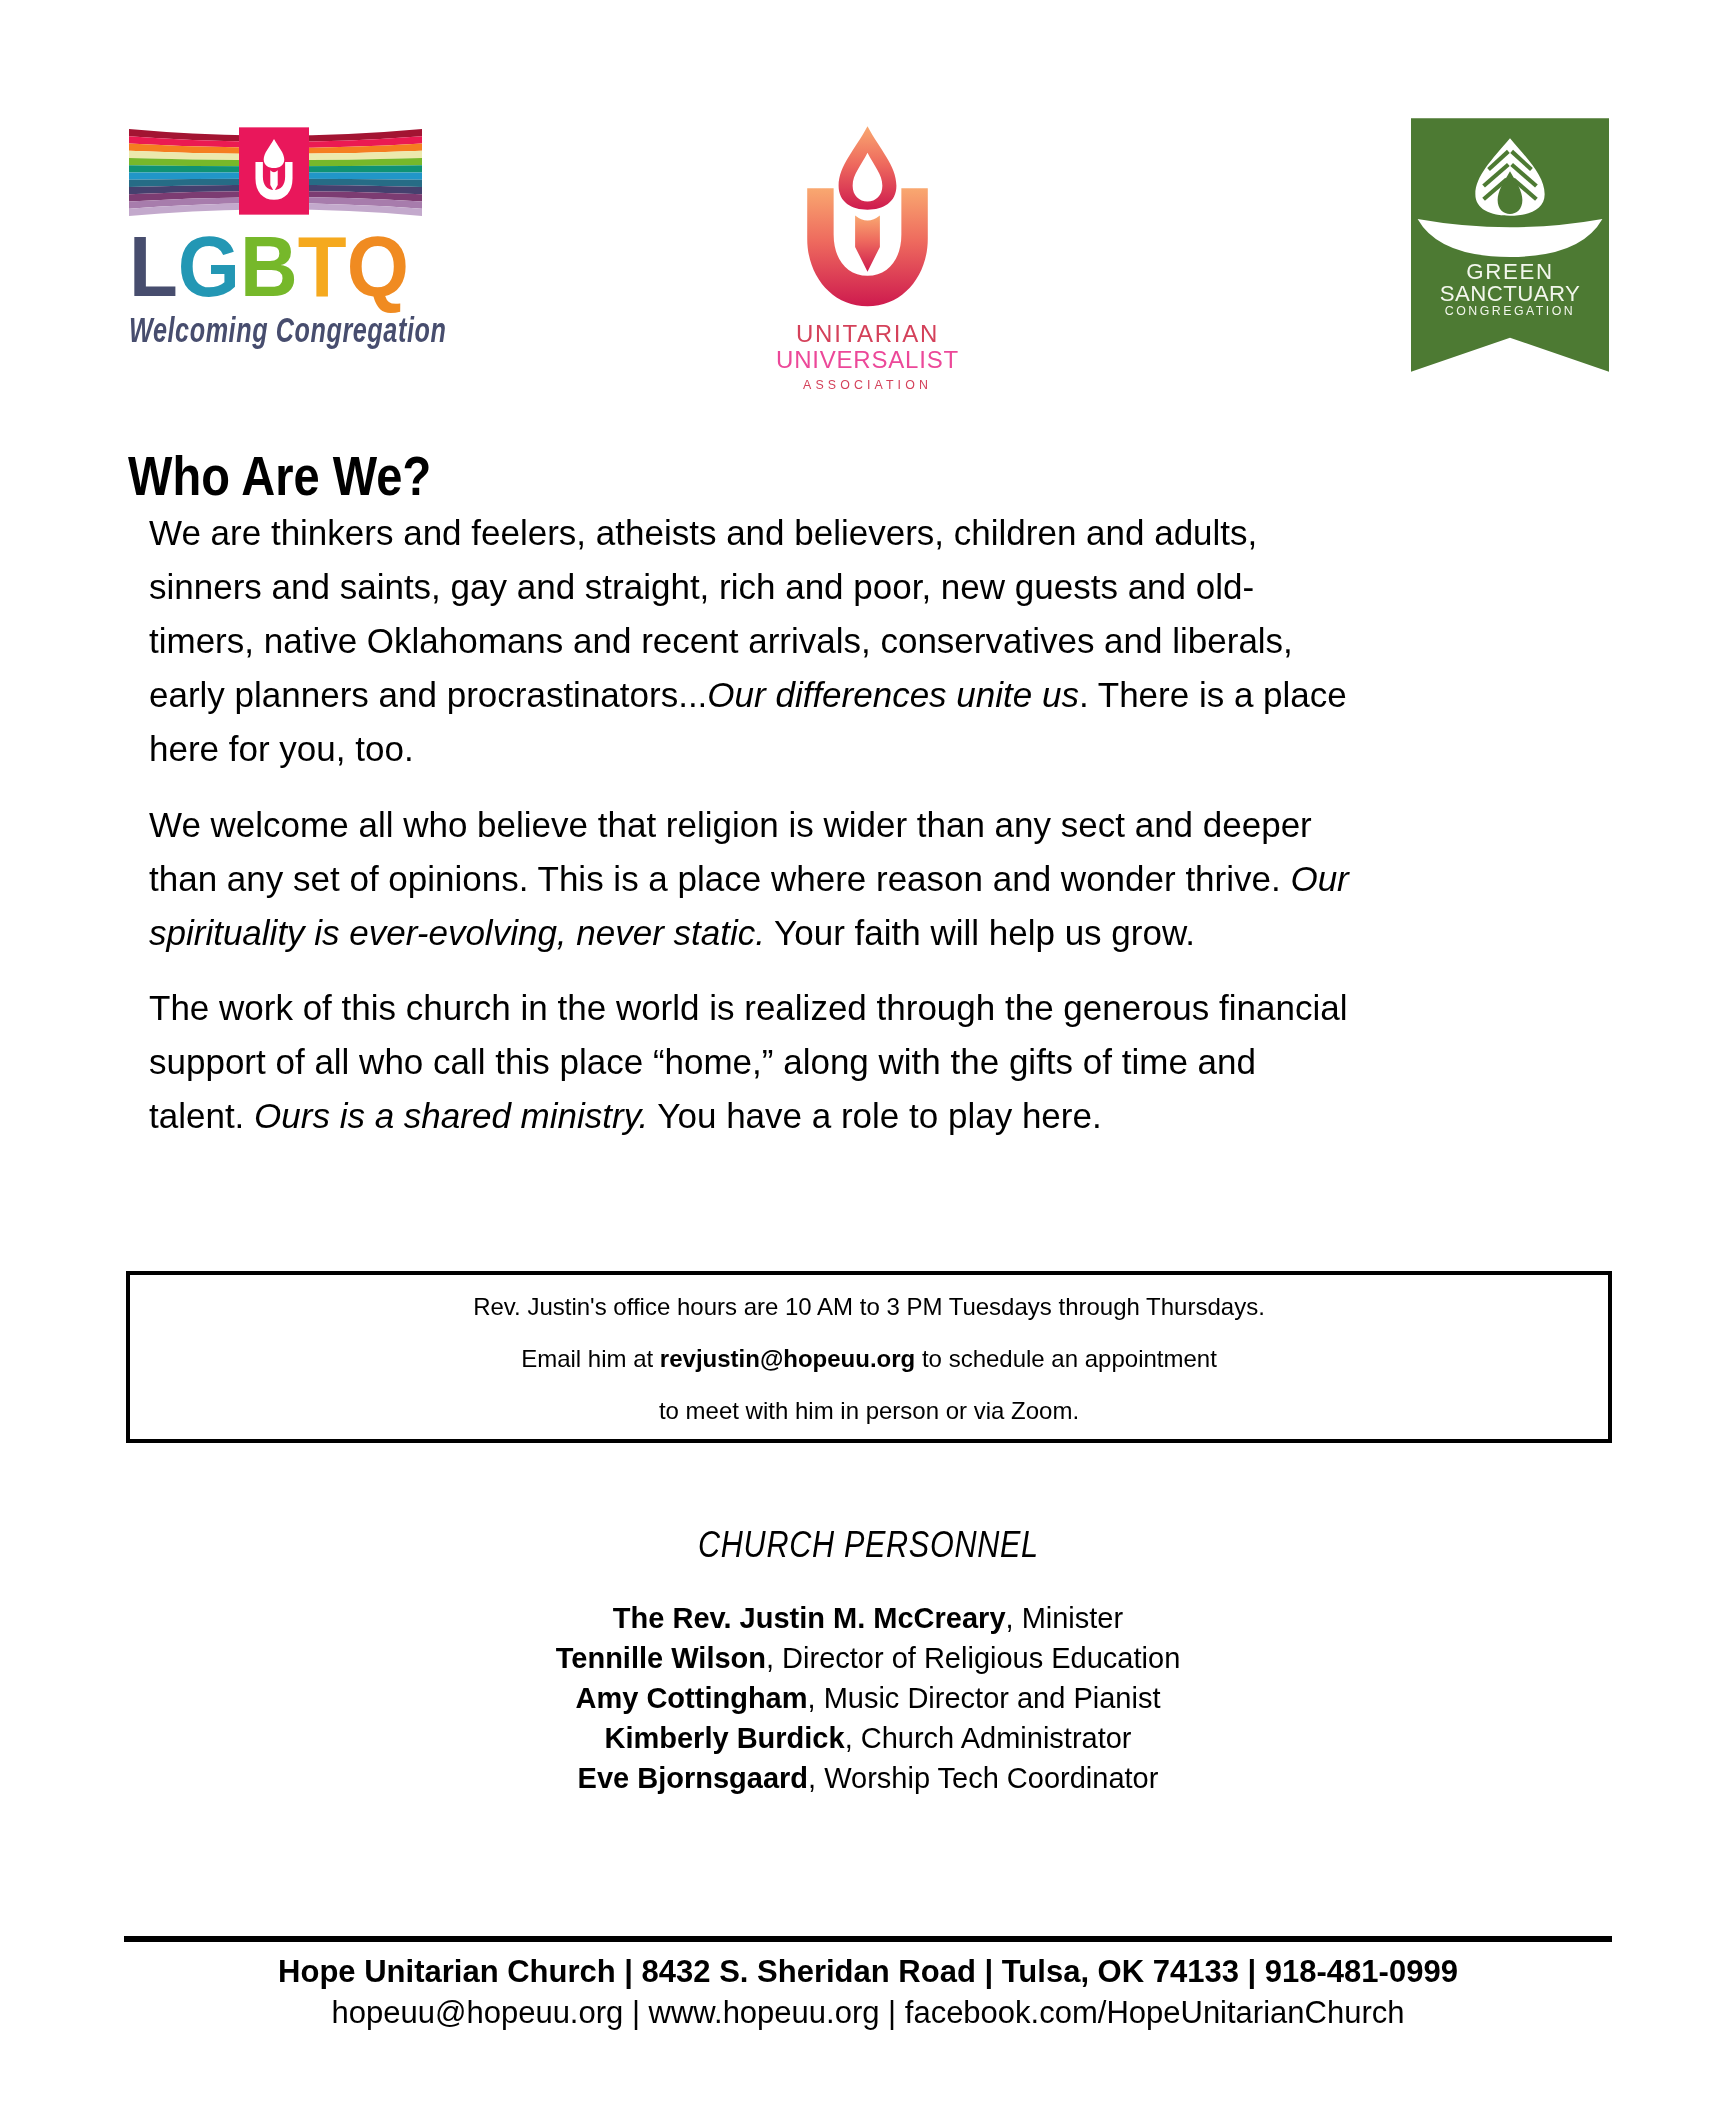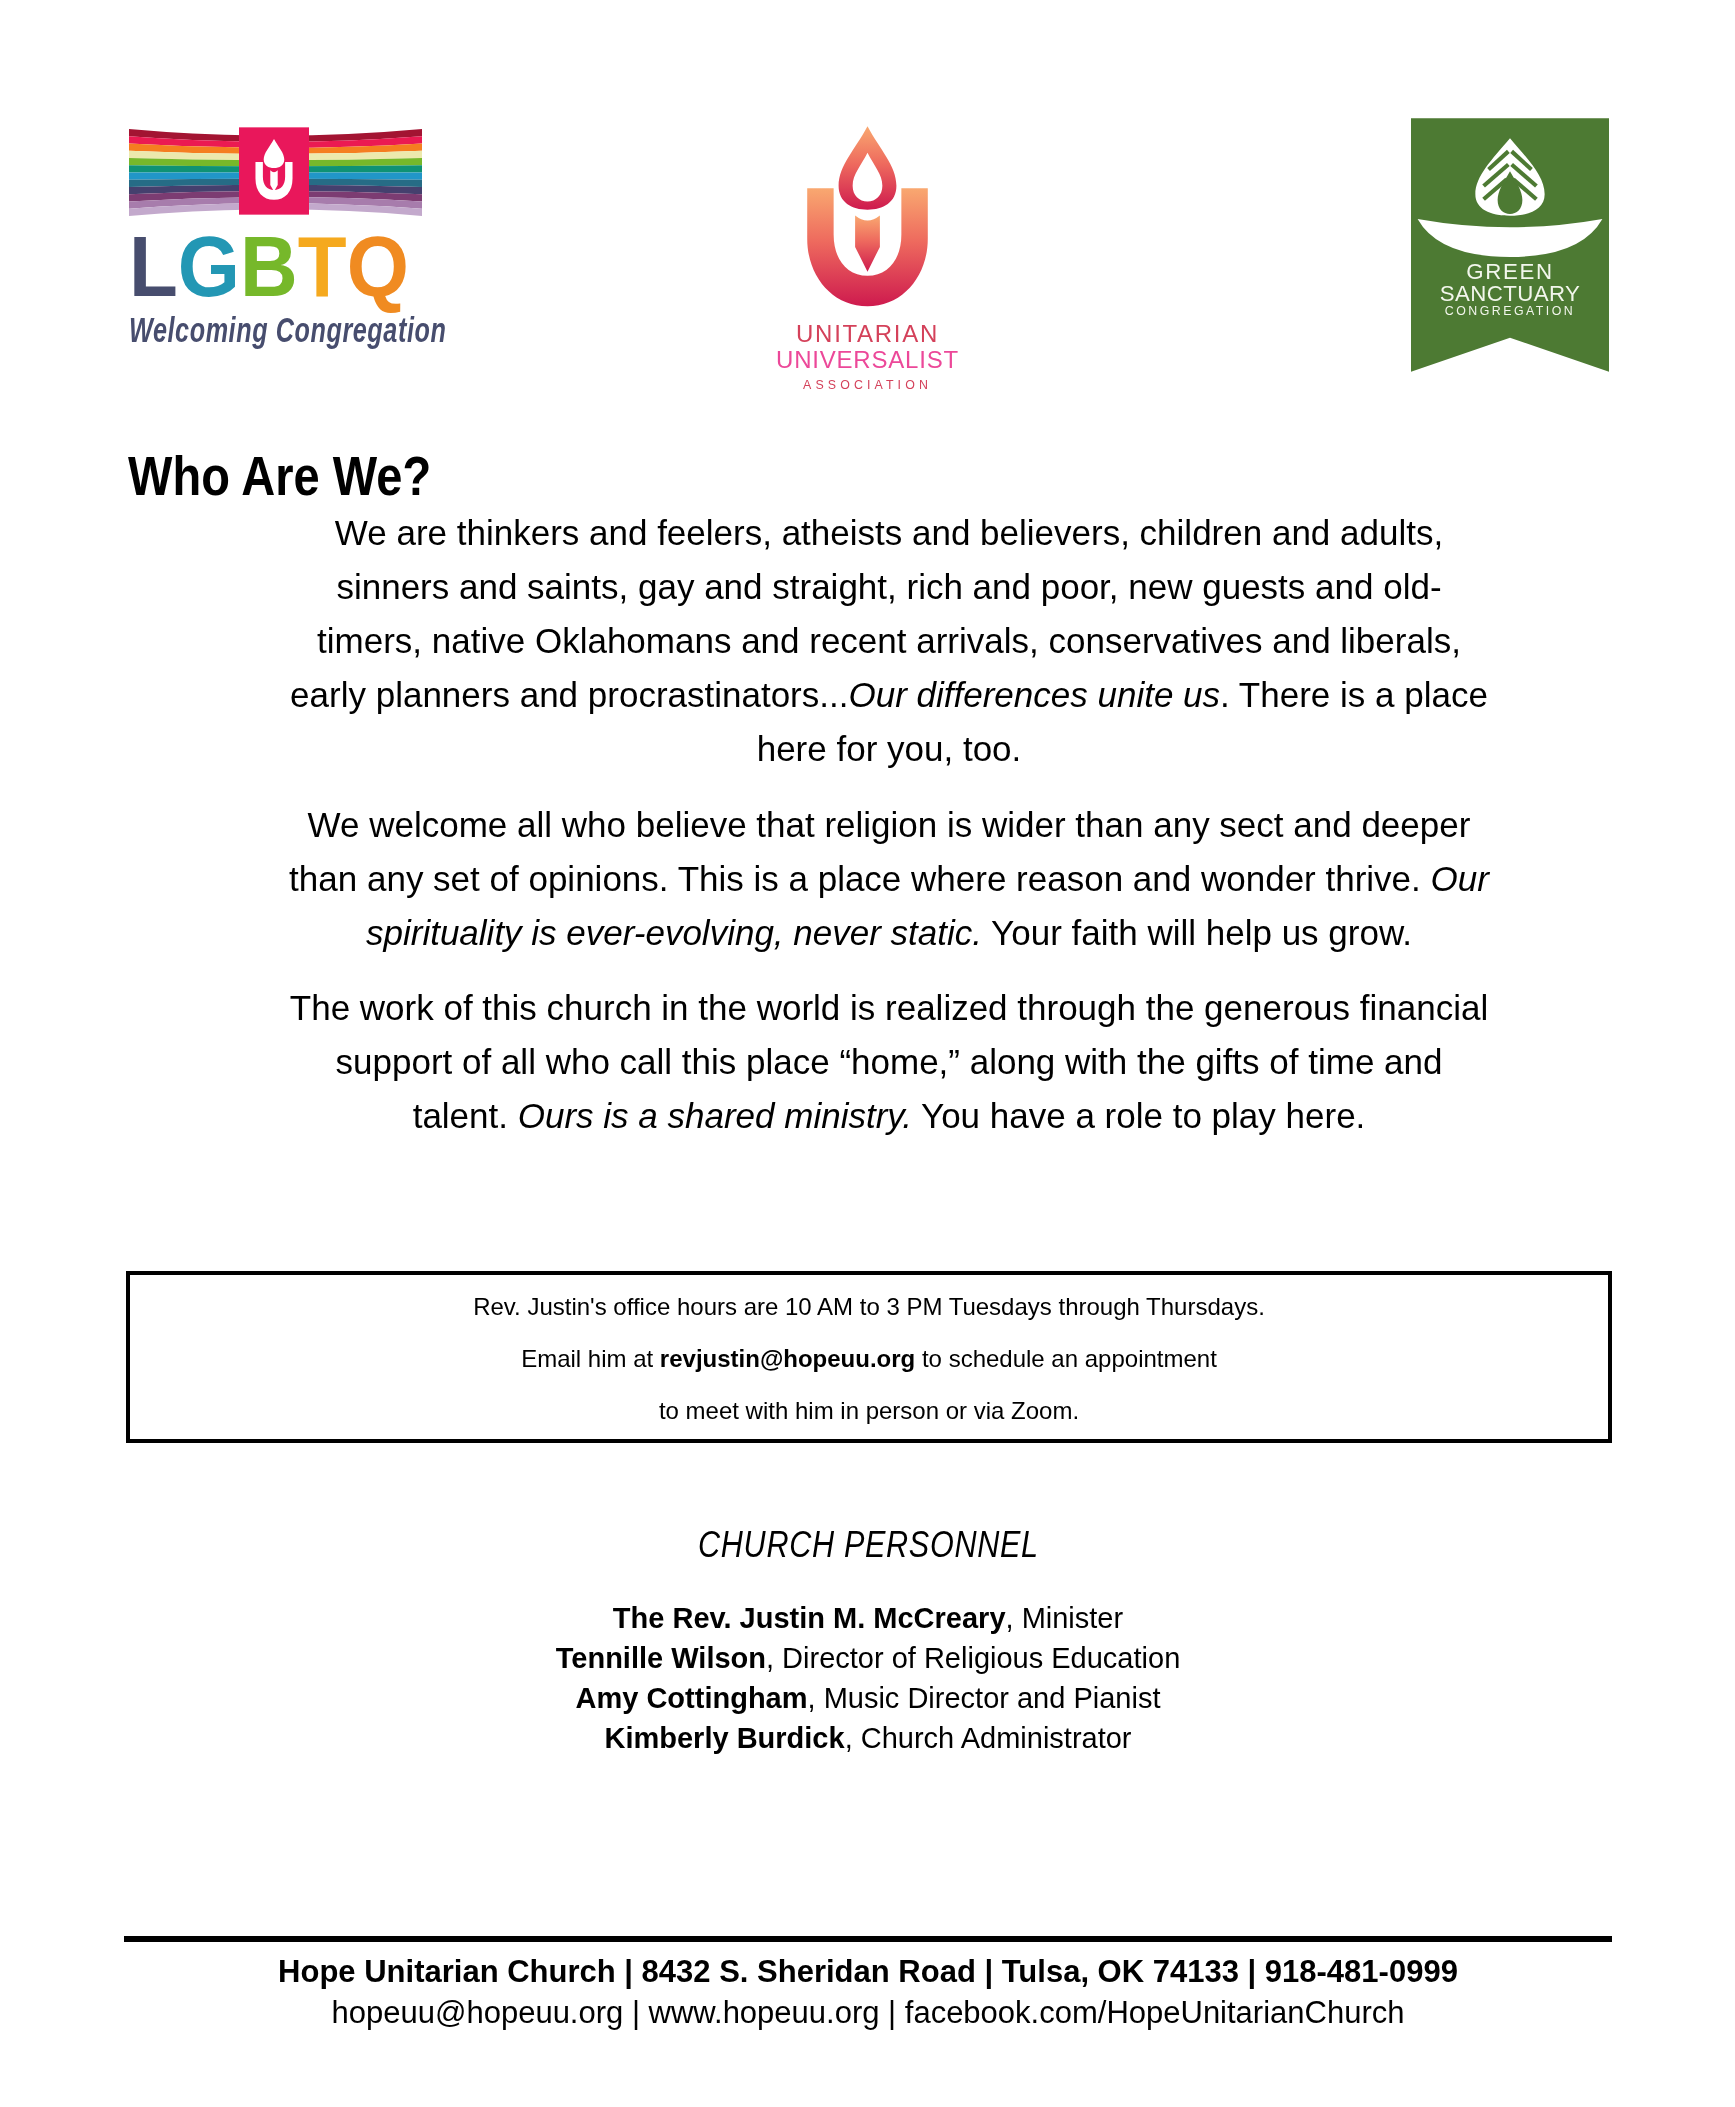--- a/index.html
+++ b/index.html
@@ -33,21 +33,21 @@
 
   
   .gs-logo { position:absolute; left:1411px; top:118px; width:198px; height:254px; }
   .gs-text { font-family:"Liberation Sans", sans-serif; }
 
   
   .heading {
     position:absolute; left:128px; top:443px; font-size:56px; font-weight:bold;
     transform:scaleX(.84); transform-origin:left top; white-space:nowrap; letter-spacing:0;
   }
-  .paras { position:absolute; left:149px; top:506px; width:1480px; font-size:35px; line-height:54px;text-align:center; }
+  .paras { position:absolute; left:149px; top:506px; width:1480px; font-size:35px; line-height:54px; }
   .paras p { margin:0 0 21.5px 0; }
   .seg-i { font-style:italic; }
   .seg-b { font-weight:bold; }
 
   
   .office-box {
     position:absolute; left:126px; top:1271px; width:1486px; height:172px;
     border:4.1px solid #000; text-align:center; font-size:24px; line-height:52px; padding-top:5.8px;
   }
 
@@ -151,20 +151,21 @@
   </div>
 
   <div class="personnel-title-wrap">
     <span class="personnel-title">CHURCH PERSONNEL</span>
   </div>
   <div class="personnel-list">
       <div><span class="p-name">The Rev. Justin M. McCreary</span><span>, Minister</span></div>
       <div><span class="p-name">Tennille Wilson</span><span>, Director of Religious Education</span></div>
       <div><span class="p-name">Amy Cottingham</span><span>, Music Director and Pianist</span></div>
       <div><span class="p-name">Kimberly Burdick</span><span>, Church Administrator</span></div>
+      <div><span class="p-name">Eve Bjornsgaard</span><span>, Worship Tech Coordinator</span></div>
     </div>
 
   <div class="footer-rule"></div>
   <div class="footer-l1">Hope Unitarian Church | 8432 S. Sheridan Road | Tulsa, OK 74133 | 918-481-0999</div>
   <div class="footer-l2">hopeuu@hopeuu.org | www.hopeuu.org | facebook.com/HopeUnitarianChurch</div>
 
 </div>
 
 
 </body></html>

